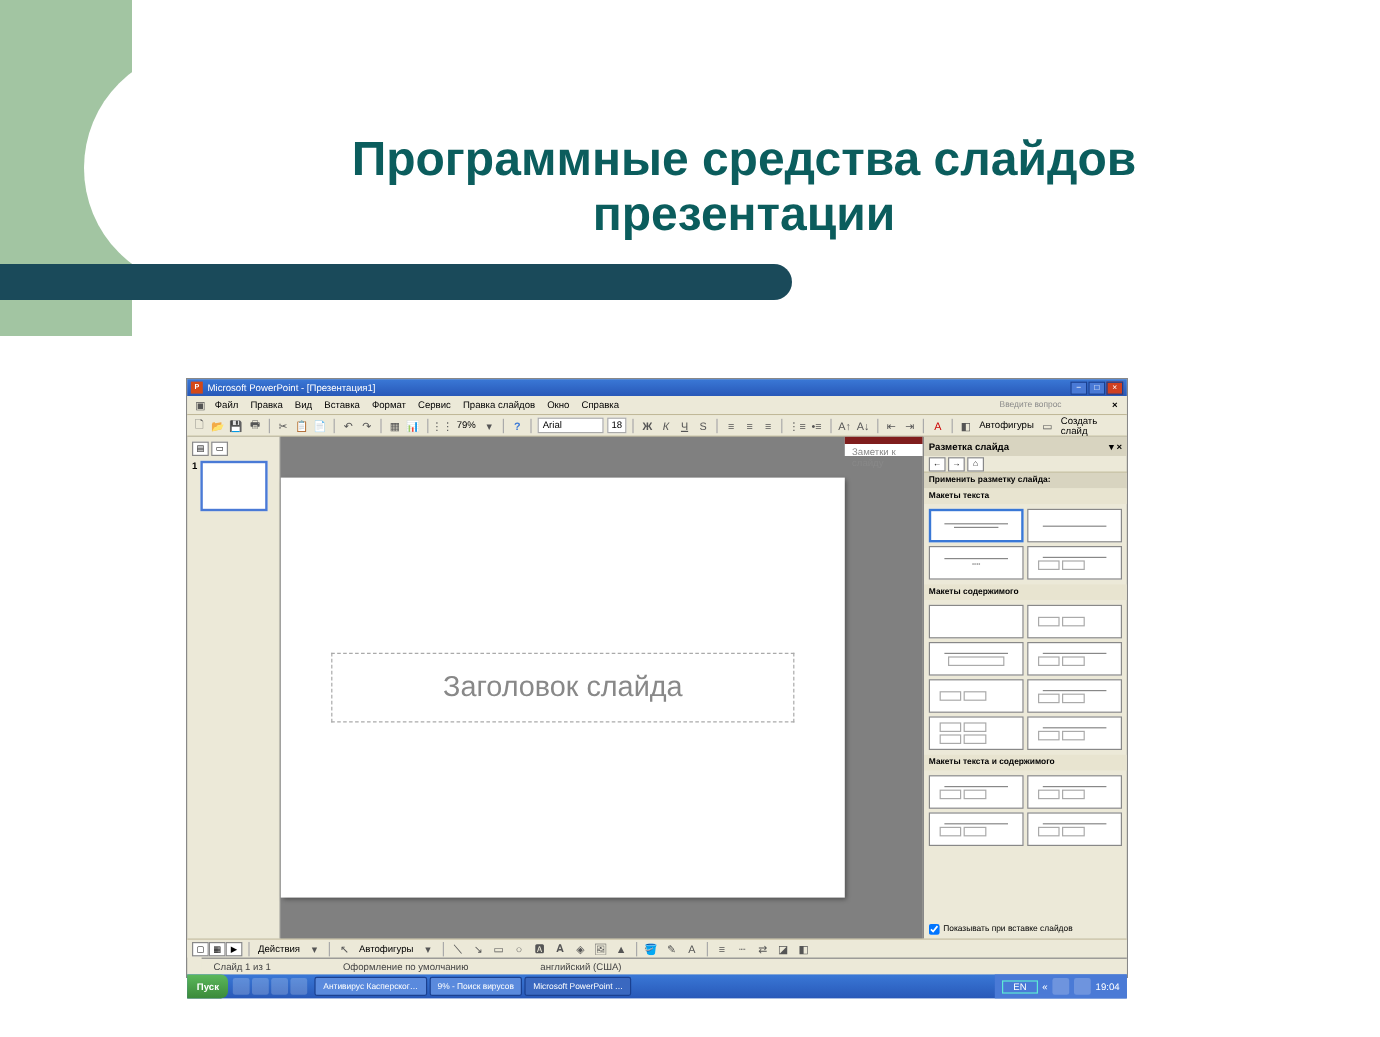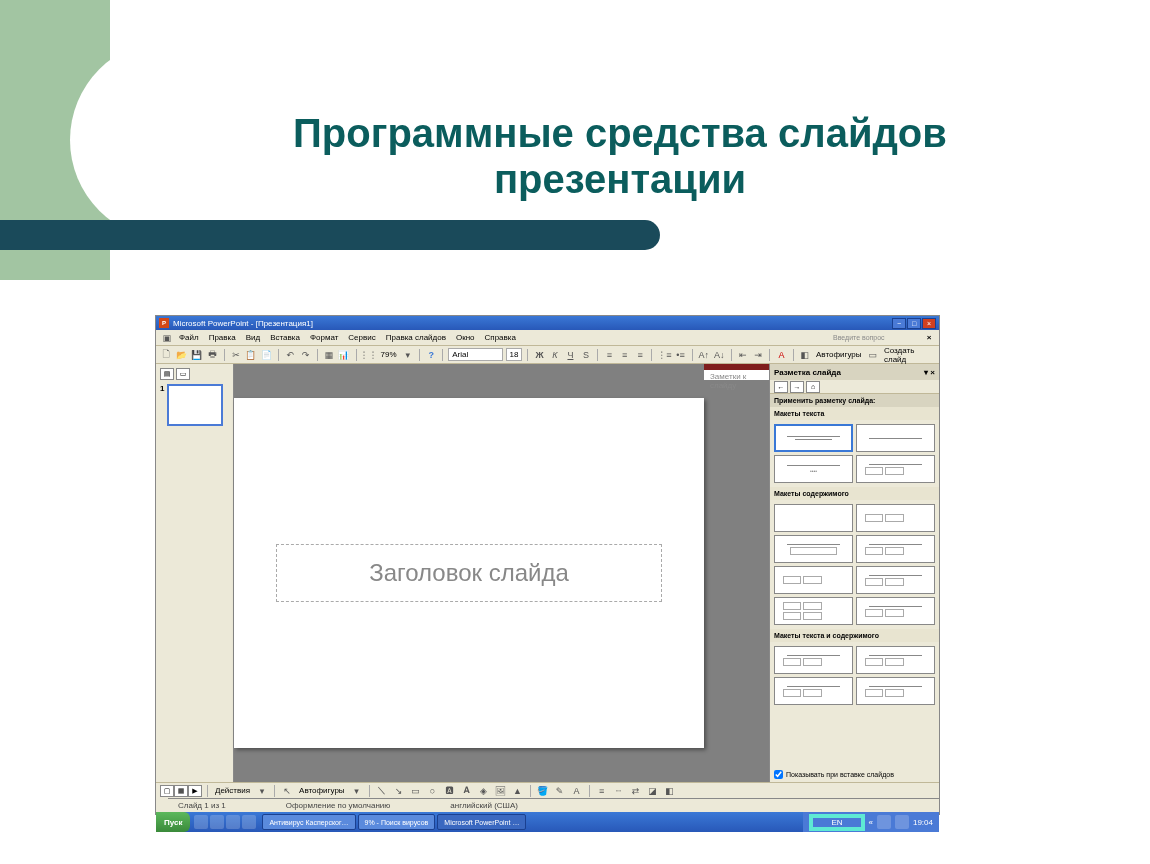--- a/index.html
+++ b/index.html
@@ -619,21 +619,21 @@
     <div class="task-btn">
         <span>Антивирус Касперског…</span>
       </div>
     <div class="task-btn">
         <span>9% - Поиск вирусов</span>
       </div>
     <div class="task-btn active">
         <span>Microsoft PowerPoint …</span>
       </div>
     <div class="systray">
-      <span style="background:#4a7ad6;padding:0 18px;border:4px solid #5eead4;">EN</span>
+      <span style="background:#4a7ad6;padding:0 8px;border:1px solid #5eead4;">EN</span>
       <span>«</span>
       <span class="ql-icon"></span>
       <span class="ql-icon"></span>
       <span>19:04</span>
     </div>
   </div>
 
 </div>
 
 </body></html>

